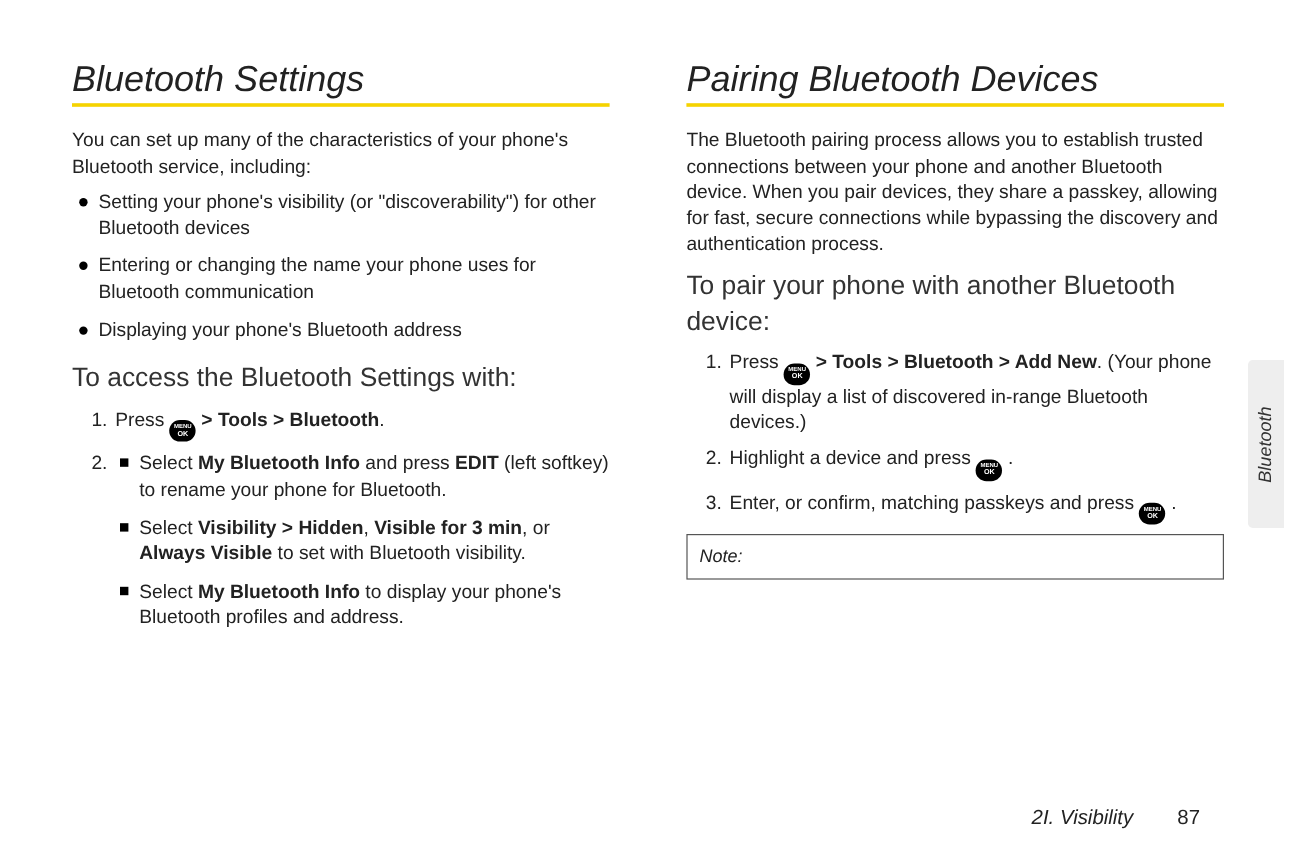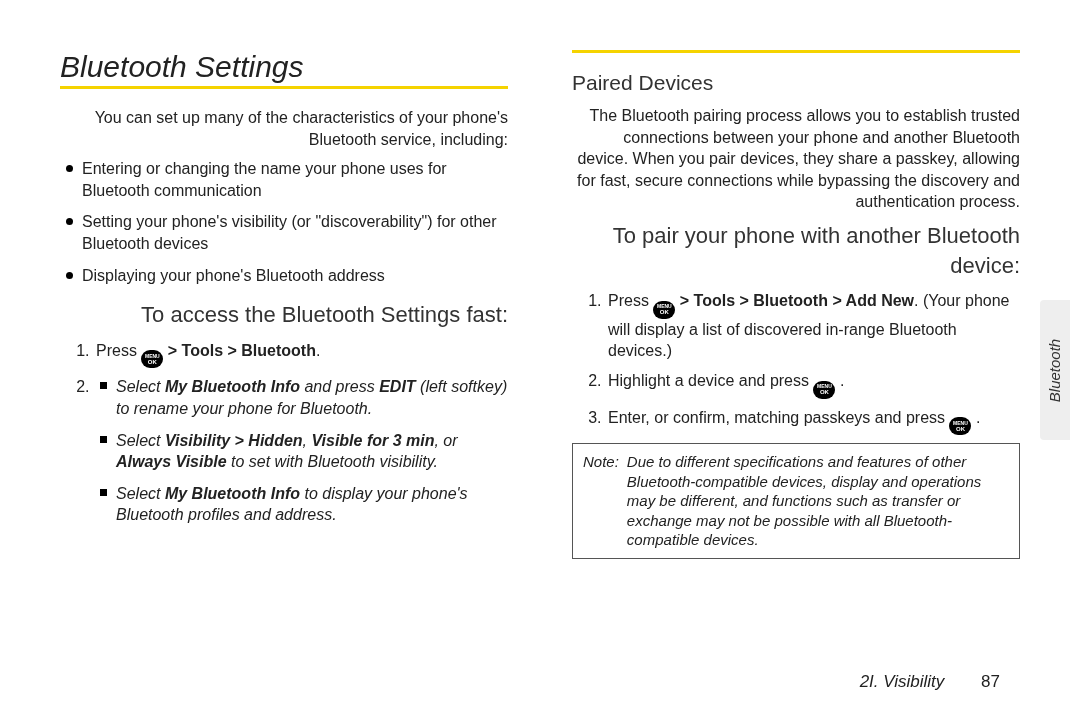--- a/index.html
+++ b/index.html
@@ -35,21 +35,21 @@
   .rule {
     height: 3px;
     background: #f5d300;
     margin-bottom: 18px;
   }
   p, li {
     font-size: 16px;
     line-height: 1.35;
     color: #222;
   }
-  p { margin: 0 0 8px 0; text-align: right; }
+  p { margin: 0 0 8px 0; }
   ul.dots {
     list-style: none;
     padding: 0;
     margin: 6px 0 14px 0;
   }
   ul.dots > li {
     position: relative;
     padding-left: 22px;
     margin-bottom: 10px;
   }
@@ -79,21 +79,20 @@
   }
   ul.sq {
     list-style: none;
     padding: 0;
     margin: 6px 0 0 0;
   }
   ul.sq > li {
     position: relative;
     padding-left: 20px;
     margin-bottom: 10px;
-    font-style: italic;
   }
   ul.sq > li::before {
     content: "";
     position: absolute;
     left: 4px;
     top: 6px;
     width: 7px;
     height: 7px;
     background: #000;
   }
@@ -175,26 +174,26 @@
 
 <div class="page">
 
   <div class="col">
     <h1>Bluetooth Settings</h1>
     <div class="rule"></div>
 
     <p>You can set up many of the characteristics of your phone's Bluetooth service, including:</p>
 
     <ul class="dots">
+      <li>Setting your phone's visibility (or "discoverability") for other Bluetooth devices</li>
       <li>Entering or changing the name your phone uses for Bluetooth communication</li>
-      <li>Setting your phone's visibility (or "discoverability") for other Bluetooth devices</li>
       <li>Displaying your phone's Bluetooth address</li>
     </ul>
 
-    <p class="subhead">To access the Bluetooth Settings fast:</p>
+    <p class="subhead">To access the Bluetooth Settings with:</p>
 
     <ol class="steps">
       <li>
         <span>Press </span>
         <span class="key">
             <span class="l1">MENU</span>
             <span class="l2">OK</span>
           </span>
         <span class="bold"> &gt; Tools &gt; Bluetooth</span><span>.</span>
       </li>
@@ -208,23 +207,23 @@
           </li>
           <li>
             <span>Select </span><span class="bold">My Bluetooth Info</span><span> to display your phone's Bluetooth profiles and address.</span>
           </li>
         </ul>
       </li>
     </ol>
   </div>
 
   <div class="col">
+    <h1>Pairing Bluetooth Devices</h1>
     <div class="rule"></div>
 
-    <h2 class="section">Paired Devices</h2>
 
     <p>The Bluetooth pairing process allows you to establish trusted connections between your phone and another Bluetooth device. When you pair devices, they share a passkey, allowing for fast, secure connections while bypassing the discovery and authentication process.</p>
 
     <p class="subhead">To pair your phone with another Bluetooth device:</p>
 
     <ol class="steps">
       <li>
         <span>Press </span>
         <span class="key">
             <span class="l1">MENU</span>
@@ -245,21 +244,20 @@
         <span class="key">
             <span class="l1">MENU</span>
             <span class="l2">OK</span>
           </span>
         <span>.</span>
       </li>
     </ol>
 
     <div class="notebox">
       <div class="nlabel">Note:</div>
-      <div>Due to different specifications and features of other Bluetooth-compatible devices, display and operations may be different, and functions such as transfer or exchange may not be possible with all Bluetooth-compatible devices.</div>
     </div>
   </div>
 
 </div>
 
 <div class="tab">
   <span>Bluetooth</span>
 </div>
 
 <div class="footer">

